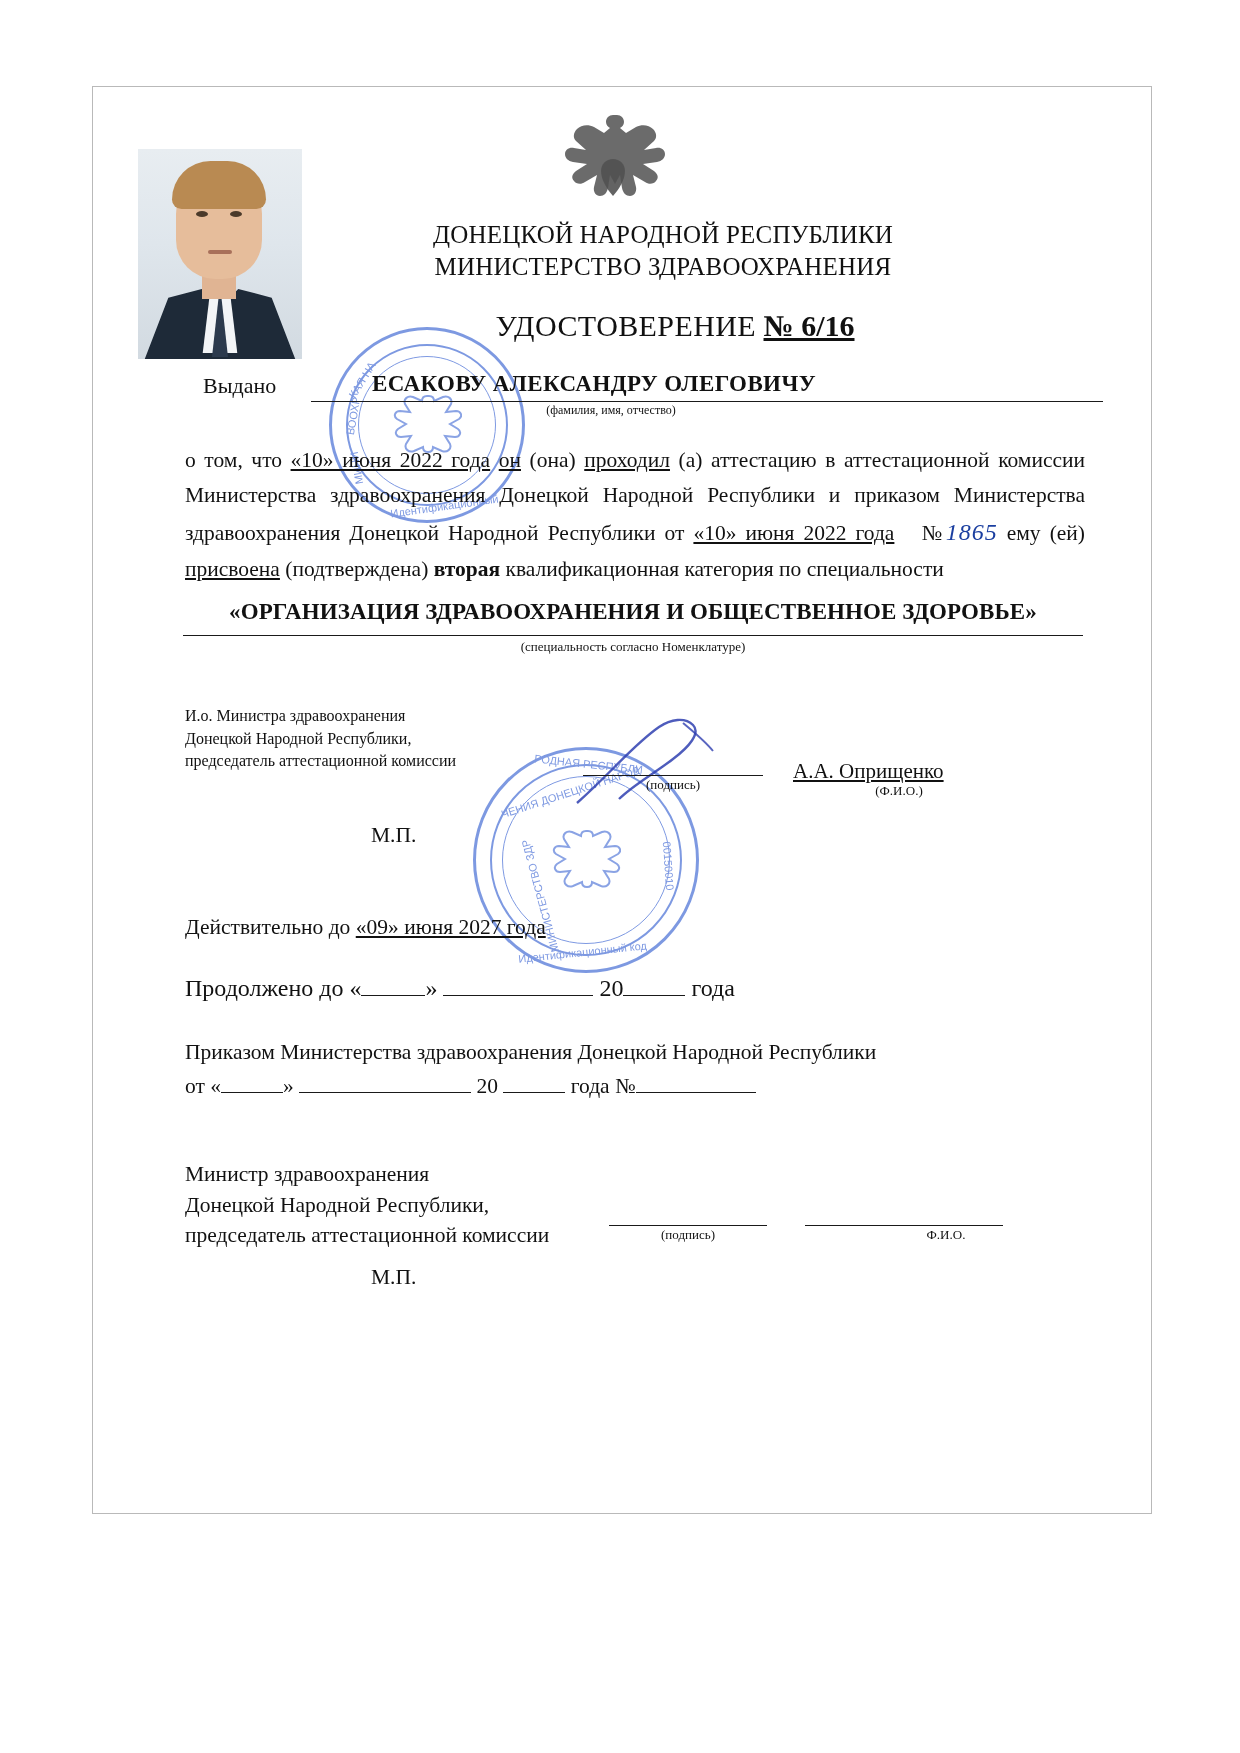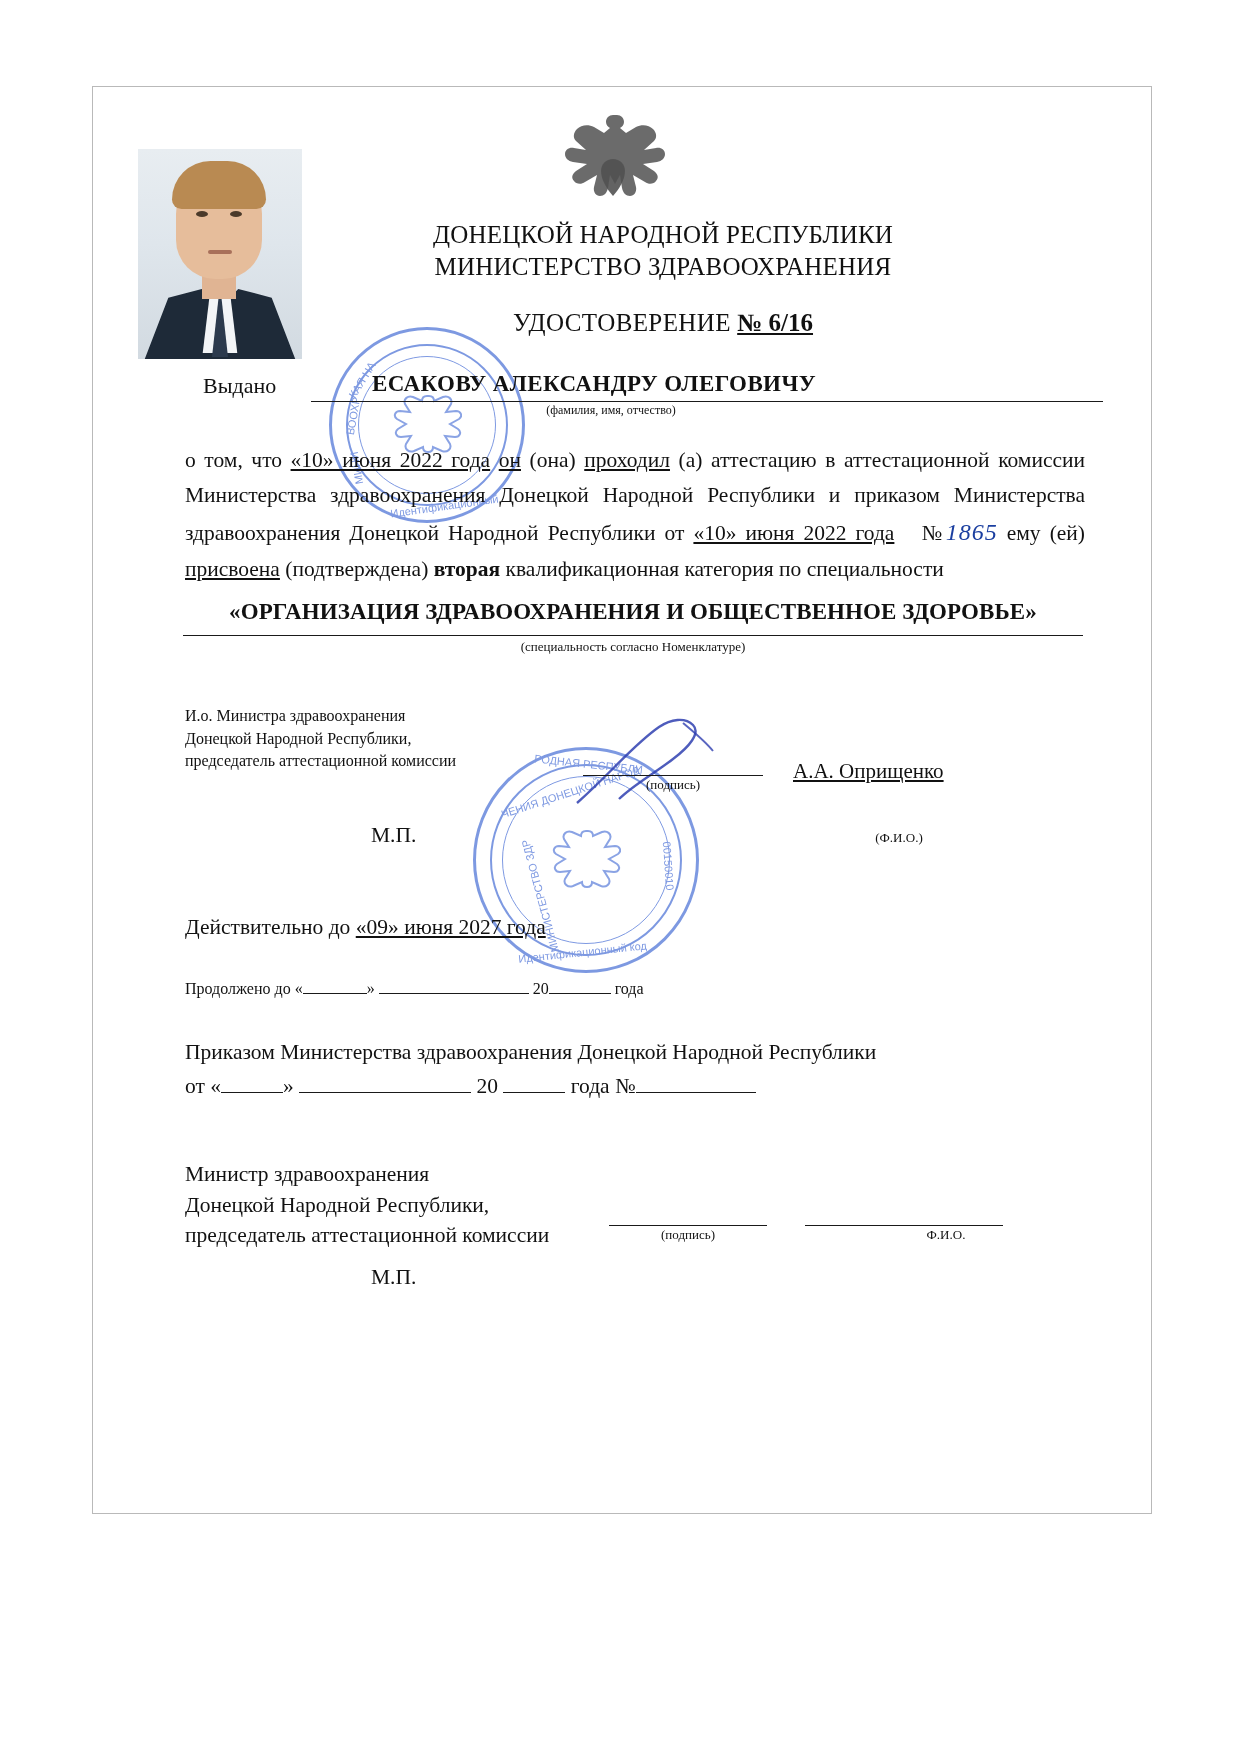--- a/index.html
+++ b/index.html
@@ -181,25 +181,25 @@
     left: 230px;
     top: 132px;
     width: 680px;
     text-align: center;
     font-size: 25px;
     line-height: 1.26;
     letter-spacing: .2px;
   }
   .udost {
     position: absolute;
-    left: 230px;
+    left: 242px;
     top: 222px;
     width: 680px;
     text-align: center;
-    font-size: 25px;
+    font-size: 30px;
   }
   .udost .num {
     text-decoration: underline;
     font-weight: bold;
   }
   .udost .lbl { letter-spacing: .4px; }
 
   .row-issued {
     position: absolute;
     left: 18px;
@@ -317,21 +317,20 @@
     font-size: 21px;
     text-decoration: underline;
   }
   .fio-right-cap {
     position: absolute;
     left: 700px;
     top: 696px;
     width: 212px;
     text-align: center;
     font-size: 13px;
-    margin-top: 47px;
   }
   .signature-scribble {
     position: absolute;
     left: 470px;
     top: 620px;
     width: 200px;
     height: 110px;
     pointer-events: none;
   }
 
@@ -340,21 +339,21 @@
     left: 92px;
     top: 828px;
     font-size: 21.5px;
   }
   .line-valid .u { text-decoration: underline; margin-top: 16px; }
 
   .line-prolong {
     position: absolute;
     left: 92px;
     top: 888px;
-    font-size: 16px;
+    font-size: 24px;
   }
   .line-order {
     position: absolute;
     left: 92px;
     top: 948px;
     font-size: 21.5px;
     line-height: 1.6;
   }
   .blank { display: inline-block; border-bottom: 1.3px solid #1a1a1a; height: 18px; }
 

